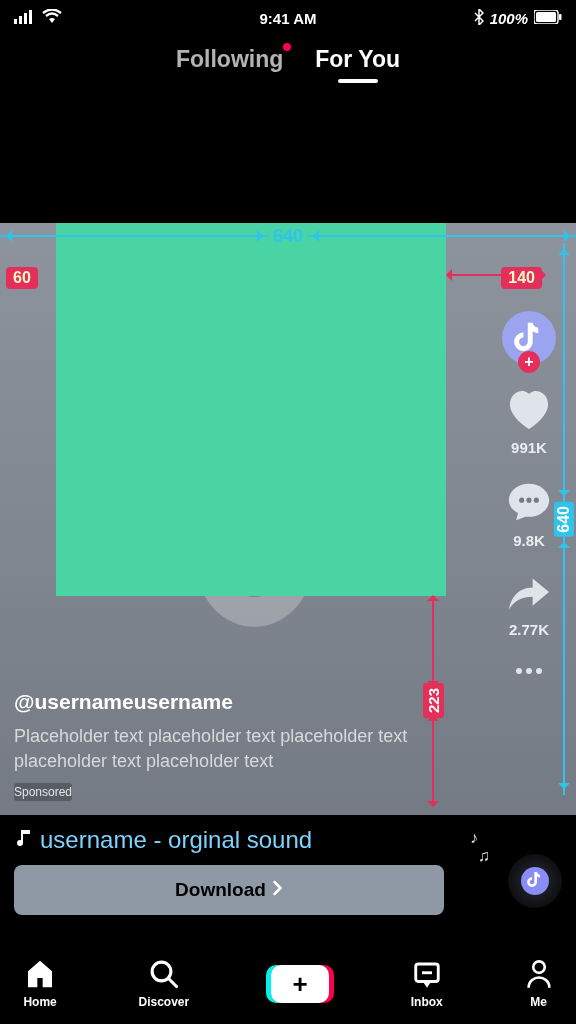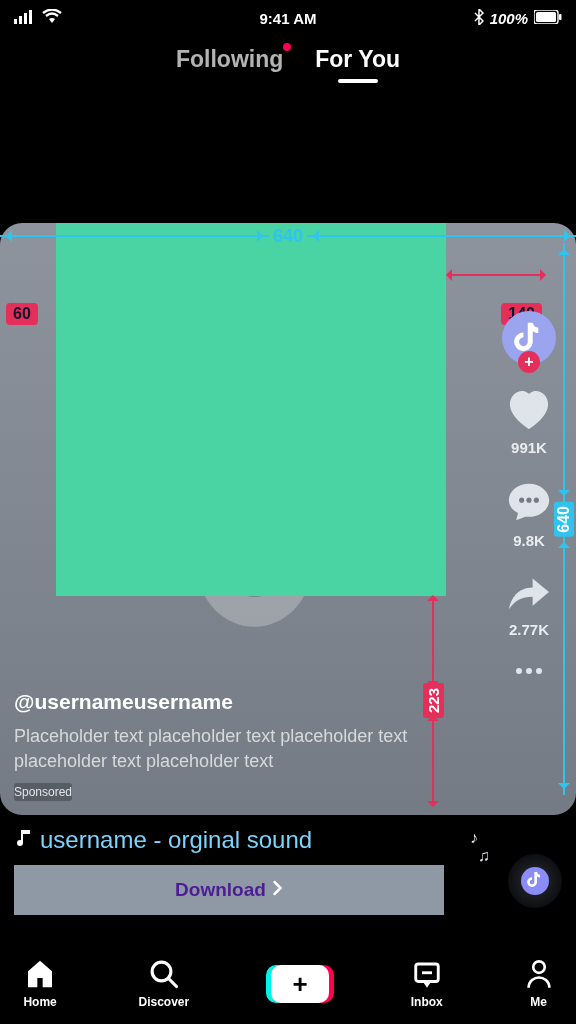--- a/index.html
+++ b/index.html
@@ -64,21 +64,20 @@
   }
 
   
   .feed-zone {
     position: absolute;
     top: 223px;
     left: 0;
     right: 0;
     height: 592px;
     background: linear-gradient(180deg, #8d949e 0%, #747b85 100%);
-    border-radius: 22px;
   }
 
   
   .watermark {
     position: absolute;
     left: 50%; top: 210px;
     transform: translateX(-50%);
     opacity: 0.25;
   }
 
@@ -116,26 +115,25 @@
     color: #2ec4ee;
   }
   .ann-right-line { flex: 1; width: 2px; background: #2ec4ee; position: relative; }
   .ann-right-line::before { content:""; position:absolute; top:0; left:-5px; border:6px solid transparent; border-bottom-color:#2ec4ee; }
   .ann-right-line::after  { content:""; position:absolute; bottom:0; left:-5px; border:6px solid transparent; border-top-color:#2ec4ee; }
   .ann-right-label { writing-mode: vertical-rl; transform: rotate(180deg); background: #2ec4ee; color:#fff; font-weight:700; font-size:16px; padding: 4px 1px; border-radius:3px; }
 
   .ann-badge {
     position: absolute;
     background: #e52f5b;
-    color: #0f172a;
+    color: #fef9c3;
     font-size: 16px;
     font-weight: 700;
     padding: 2px 7px;
     border-radius: 4px;
-    margin-top: 36px;
   }
   .ann-badge.left60  { top: 44px; left: 6px; }
   .ann-badge.right140 { top: 44px; right: 34px; }
   .ann-hline {
     position: absolute;
     top: 51px;
     height: 2px;
     background: #e52f5b;
   }
   .ann-hline.right { right: 34px; width: 92px; }
@@ -231,24 +229,24 @@
   .cta-btn {
     position: absolute;
     top: 865px;
     left: 14px;
     width: 430px;
     height: 50px;
     background: #8f99a6;
     display: flex;
     align-items: center;
     justify-content: center;
-    color: #4c1d95;
+    color: #000000;
     font-size: 19px;
     font-weight: 600;
-    border-radius: 0;
+    border-radius: 8px;
     cursor: pointer;
     gap: 6px;
   }
 
   .disc-wrap {
     position: absolute;
     top: 840px;
     right: 14px;
     width: 68px;
     height: 68px;

